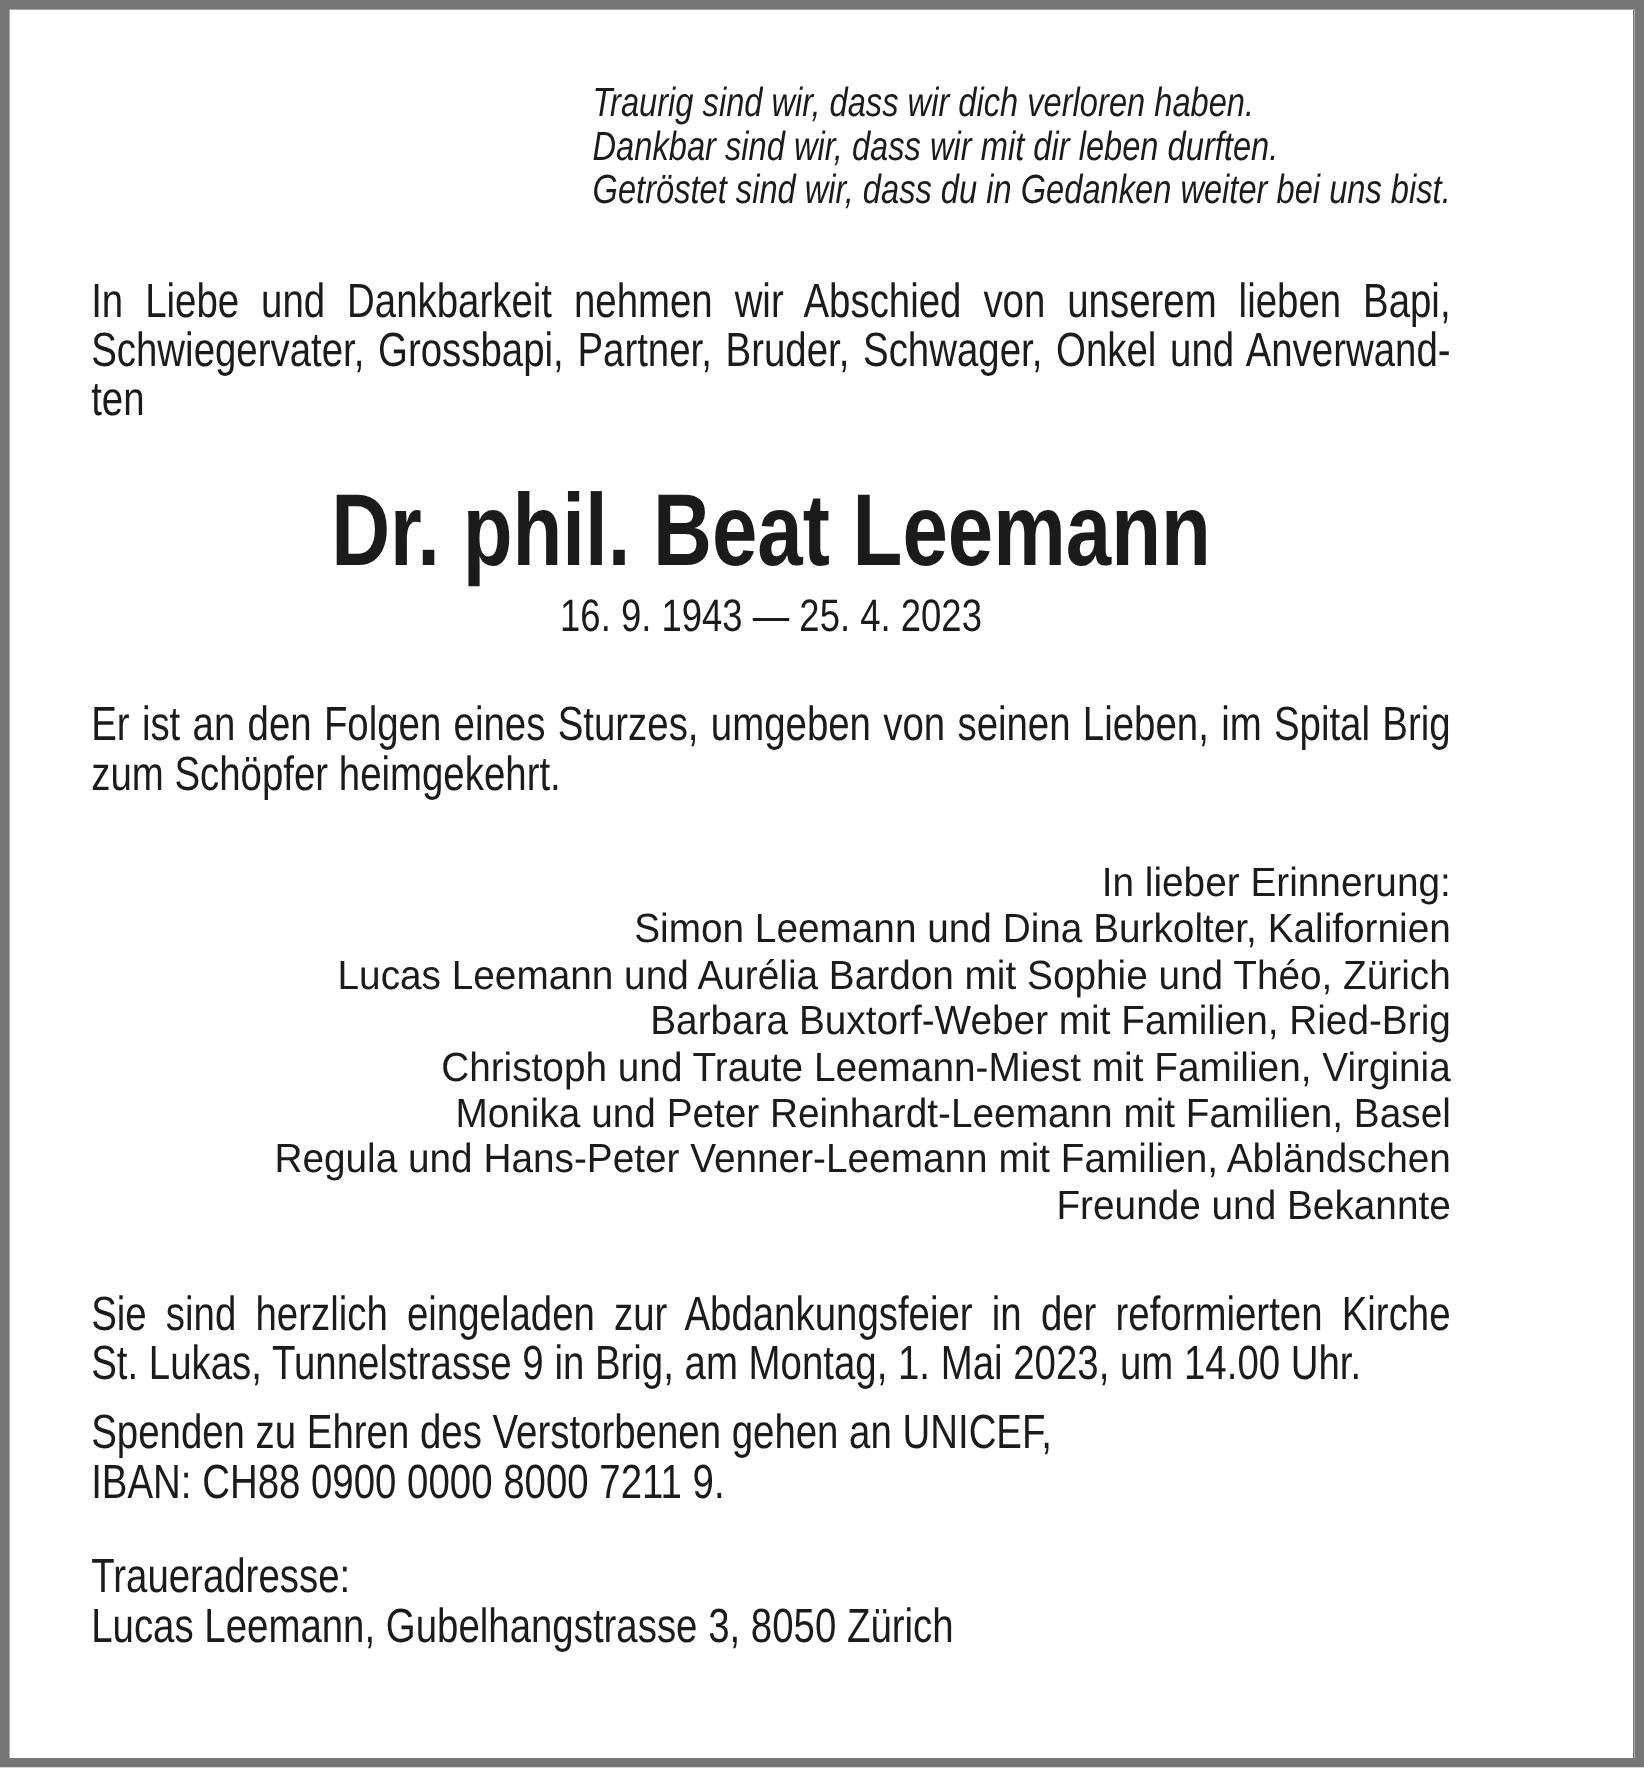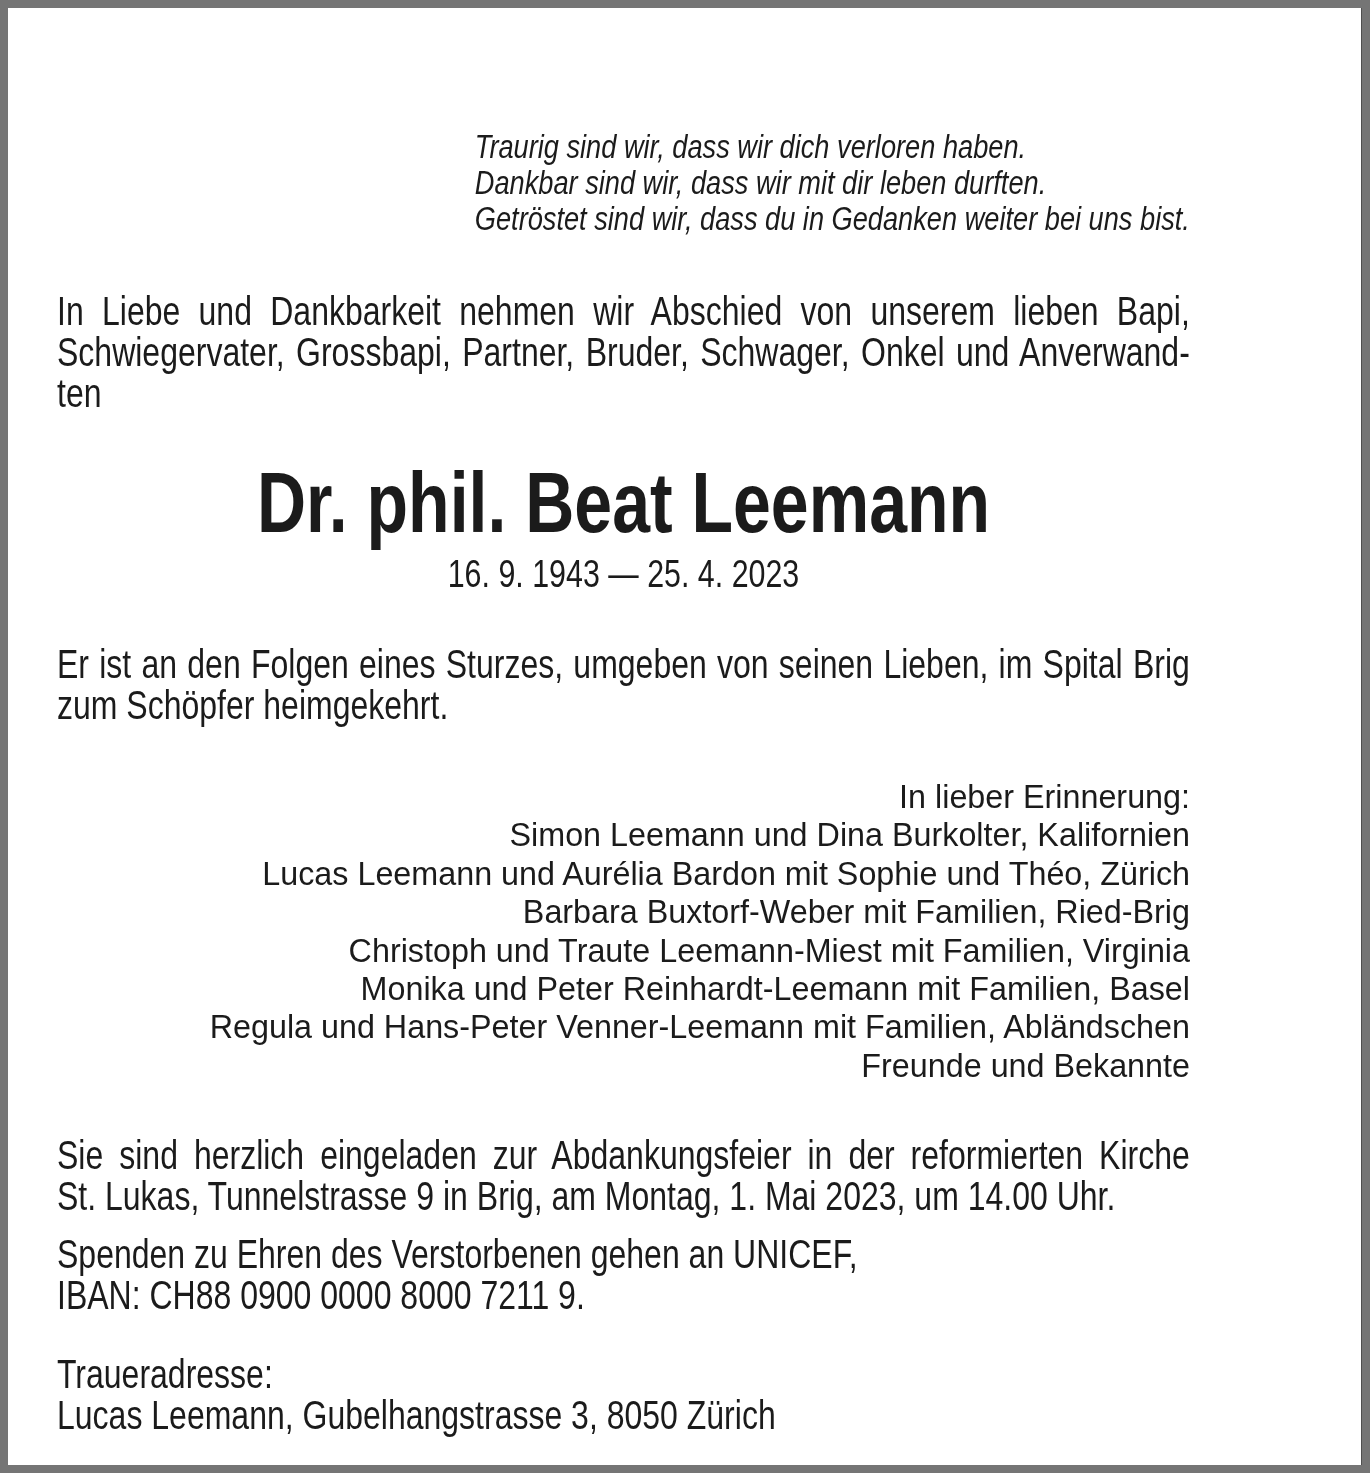--- a/index.html
+++ b/index.html
@@ -10,22 +10,22 @@
     background:#ffffff;
     border:8px solid #757575;
     box-shadow:inset -1px 0 0 #4f4f4f;
     overflow:hidden;
     font-family:"Liberation Sans", sans-serif;
     color:#1b1b1b;
   }
   .content{
     box-sizing:border-box;
     width:1133px;
-    margin-left:49px;
-    padding-top:120px;
+    margin-left:68px;
+    padding-top:60px;
   }
   
   .cond-j{ width:1416px; transform:scaleX(0.8); transform-origin:0 0; }
   .cond-l{ width:1416px; transform:scaleX(0.8); transform-origin:0 0; text-align:left; }
   .jl{ text-align:justify; text-align-last:justify; }
 
   .body-text{ font-size:40px; line-height:41px; letter-spacing:0; }
 
   .verse-wrap{ display:flex; justify-content:flex-end; }
   .verse{

